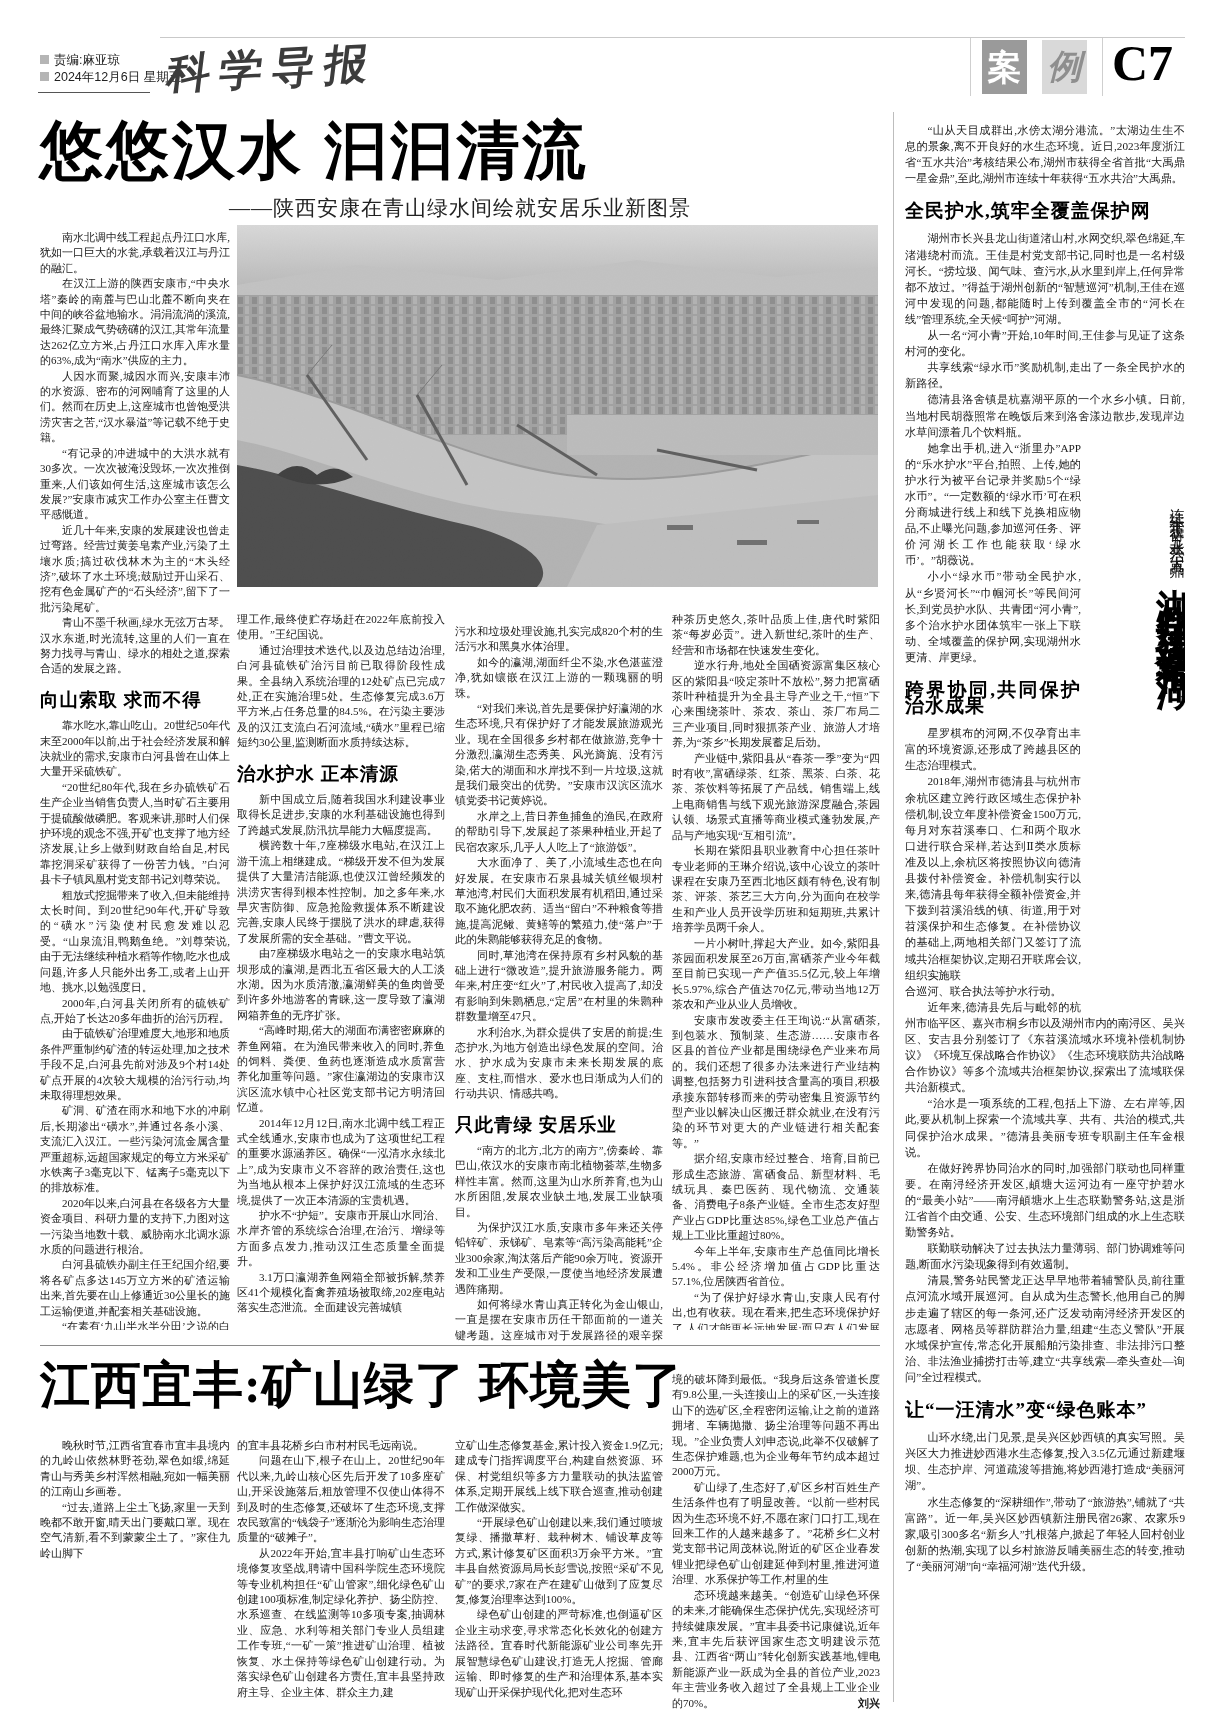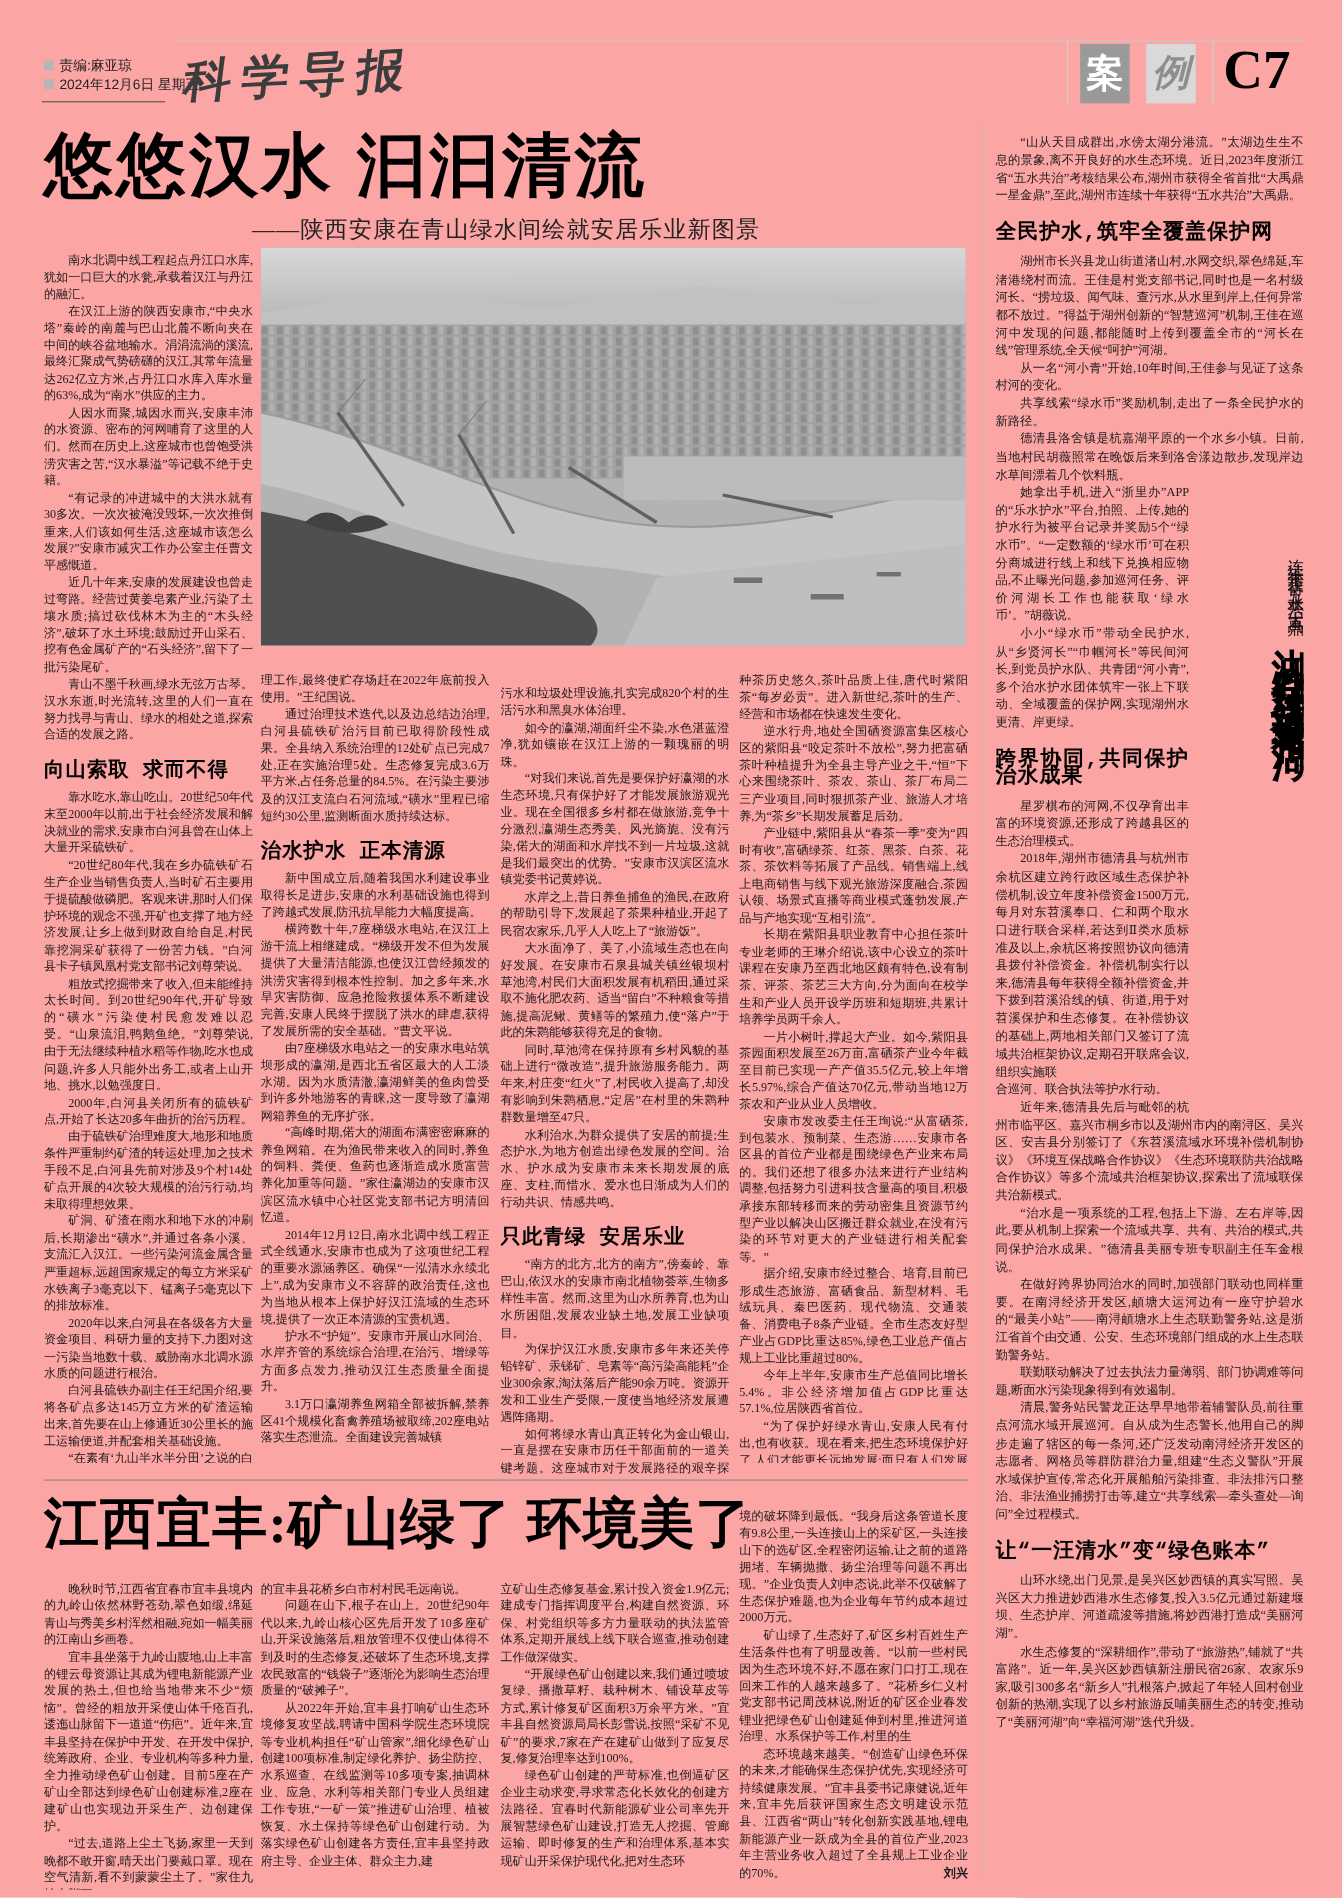--- a/index.html
+++ b/index.html
@@ -1,16 +1,16 @@
 <!DOCTYPE html>
 <html><head>
 <meta charset="utf-8">
 <style>
   html,body{margin:0;padding:0;background:#e9e9e9;}
-  #page{position:relative;width:1220px;height:1725px;background:#fca5a5;margin:0 auto;overflow:hidden;
+  #page{position:relative;width:1220px;height:1725px;background:#ffffff;margin:0 auto;overflow:hidden;
         font-family:"Liberation Serif","DejaVu Serif",serif;color:#1a1a1a;}
   .abs{position:absolute;}
   
   .top-rule{left:160px;top:37px;width:1025px;height:1px;background:#c9c9c9;}
   .ed-block{left:40px;top:52px;font-family:"Liberation Sans","DejaVu Sans",sans-serif;font-size:12.5px;line-height:17px;color:#222;}
   .ed-block .sq{display:inline-block;width:9px;height:9px;background:#b5b5b5;margin-right:5px;}
   .ed-rule{left:38px;top:92px;width:112px;height:1px;background:#555;}
   .masthead{left:168px;top:40px;font-size:43px;font-weight:bold;color:#3c3c3c;letter-spacing:9px;
             transform:skewX(-10deg) rotate(-3deg);font-family:"Liberation Serif",serif;}
   .stampbox{top:40px;width:45px;height:54px;text-align:center;line-height:54px;font-size:34px;font-weight:bold;
@@ -25,21 +25,21 @@
   .a1-deck{left:40px;top:194px;width:840px;font-size:21px;color:#222;letter-spacing:1px;text-align:center;}
   .photo{left:237px;top:225px;width:641px;height:362px;background:#b9b9b9;overflow:hidden;}
   .col{overflow:hidden;text-align:justify;}
   .col p{margin:0;text-indent:2em;}
   .col p.ni{text-indent:0;}
   .body-sm{font-size:11px;line-height:15.4px;}
   .a1-colL{left:40px;top:230px;width:190px;height:1100px;}
   .a1-col1{left:237px;top:612px;width:208px;height:718px;}
   .a1-col2{left:455px;top:612px;width:208px;height:718px;margin-top:12px;}
   .a1-col3{left:672px;top:612px;width:208px;height:718px;}
-  .subhead{font-family:Liberation Mono, monospace;font-weight:bold;font-size:18.5px;
+  .subhead{font-family:Liberation Serif, serif;font-weight:bold;font-size:18.5px;
            color:#000;margin:16px 0 10px 0;text-indent:0;letter-spacing:1px;}
   .byline{float:right;font-weight:bold;font-family:"Liberation Sans",sans-serif;}
   
   .v-rule{left:893px;top:112px;width:1px;height:1590px;background:#bdbdbd;}
   .a2-col{left:905px;top:122px;width:280px;height:1575px;font-size:11.2px;line-height:16.1px;}
   .a2-col .subhead{font-size:19px;margin:17px 0 11px 0;}
   .inset{float:right;width:94px;height:548px;margin:4px 0 10px 10px;writing-mode:vertical-rl;
          display:flex;flex-direction:row;align-items:flex-start;}
   .inset .kicker{font-size:15px;letter-spacing:4px;padding-top:52px;color:#111;margin-left:6px;
                  font-family:"Liberation Serif",serif;}
@@ -201,21 +201,20 @@
       <p>清晨,警务站民警龙正达早早地带着辅警队员,前往重点河流水域开展巡河。自从成为生态警长,他用自己的脚步走遍了辖区的每一条河,还广泛发动南浔经济开发区的志愿者、网格员等群防群治力量,组建“生态义警队”开展水域保护宣传,常态化开展船舶污染排查、非法排污口整治、非法渔业捕捞打击等,建立“共享线索—牵头查处—询问”全过程模式。</p>
       <h3 class="subhead">让“一汪清水”变“绿色账本”</h3>
       <p>山环水绕,出门见景,是吴兴区妙西镇的真实写照。吴兴区大力推进妙西港水生态修复,投入3.5亿元通过新建堰坝、生态护岸、河道疏浚等措施,将妙西港打造成“美丽河湖”。</p>
       <p>水生态修复的“深耕细作”,带动了“旅游热”,铺就了“共富路”。近一年,吴兴区妙西镇新注册民宿26家、农家乐9家,吸引300多名“新乡人”扎根落户,掀起了年轻人回村创业创新的热潮,实现了以乡村旅游反哺美丽生态的转变,推动了“美丽河湖”向“幸福河湖”迭代升级。</p>
     </div>
 
   <div class="abs a3-rule"></div>
   <div class="abs a3-headline">江西宜丰:矿山绿了 环境美了</div>
   <div class="abs col body-sm a3-col1">
       <p>晚秋时节,江西省宜春市宜丰县境内的九岭山依然林野苍劲,翠色如缎,绵延青山与秀美乡村浑然相融,宛如一幅美丽的江南山乡画卷。</p>
-      <p>宜丰县坐落于九岭山腹地,山上丰富的锂云母资源让其成为锂电新能源产业发展的热土,但也给当地带来不少“烦恼”。曾经的粗放开采使山体千疮百孔,逶迤山脉留下一道道“伤疤”。近年来,宜丰县坚持在保护中开发、在开发中保护,统筹政府、企业、专业机构等多种力量,全力推动绿色矿山创建。目前5座在产矿山全部达到绿色矿山创建标准,2座在建矿山也实现边开采生产、边创建保护。</p>
       <p>“过去,道路上尘土飞扬,家里一天到晚都不敢开窗,晴天出门要戴口罩。现在空气清新,看不到蒙蒙尘土了。”家住九岭山脚下</p>
     </div>
   <div class="abs col body-sm a3-col2">
       <p class="ni">的宜丰县花桥乡白市村村民毛远南说。</p>
       <p>问题在山下,根子在山上。20世纪90年代以来,九岭山核心区先后开发了10多座矿山,开采设施落后,粗放管理不仅使山体得不到及时的生态修复,还破坏了生态环境,支撑农民致富的“钱袋子”逐渐沦为影响生态治理质量的“破摊子”。</p>
       <p>从2022年开始,宜丰县打响矿山生态环境修复攻坚战,聘请中国科学院生态环境院等专业机构担任“矿山管家”,细化绿色矿山创建100项标准,制定绿化养护、扬尘防控、水系巡查、在线监测等10多项专案,抽调林业、应急、水利等相关部门专业人员组建工作专班,“一矿一策”推进矿山治理、植被恢复、水土保持等绿色矿山创建行动。为落实绿色矿山创建各方责任,宜丰县坚持政府主导、企业主体、群众主力,建</p>
     </div>
   <div class="abs col body-sm a3-col3">
       <p class="ni">立矿山生态修复基金,累计投入资金1.9亿元;建成专门指挥调度平台,构建自然资源、环保、村党组织等多方力量联动的执法监管体系,定期开展线上线下联合巡查,推动创建工作做深做实。</p>
       <p>“开展绿色矿山创建以来,我们通过喷坡复绿、播撒草籽、栽种树木、铺设草皮等方式,累计修复矿区面积3万余平方米。”宜丰县自然资源局局长彭雪说,按照“采矿不见矿”的要求,7家在产在建矿山做到了应复尽复,修复治理率达到100%。</p>

